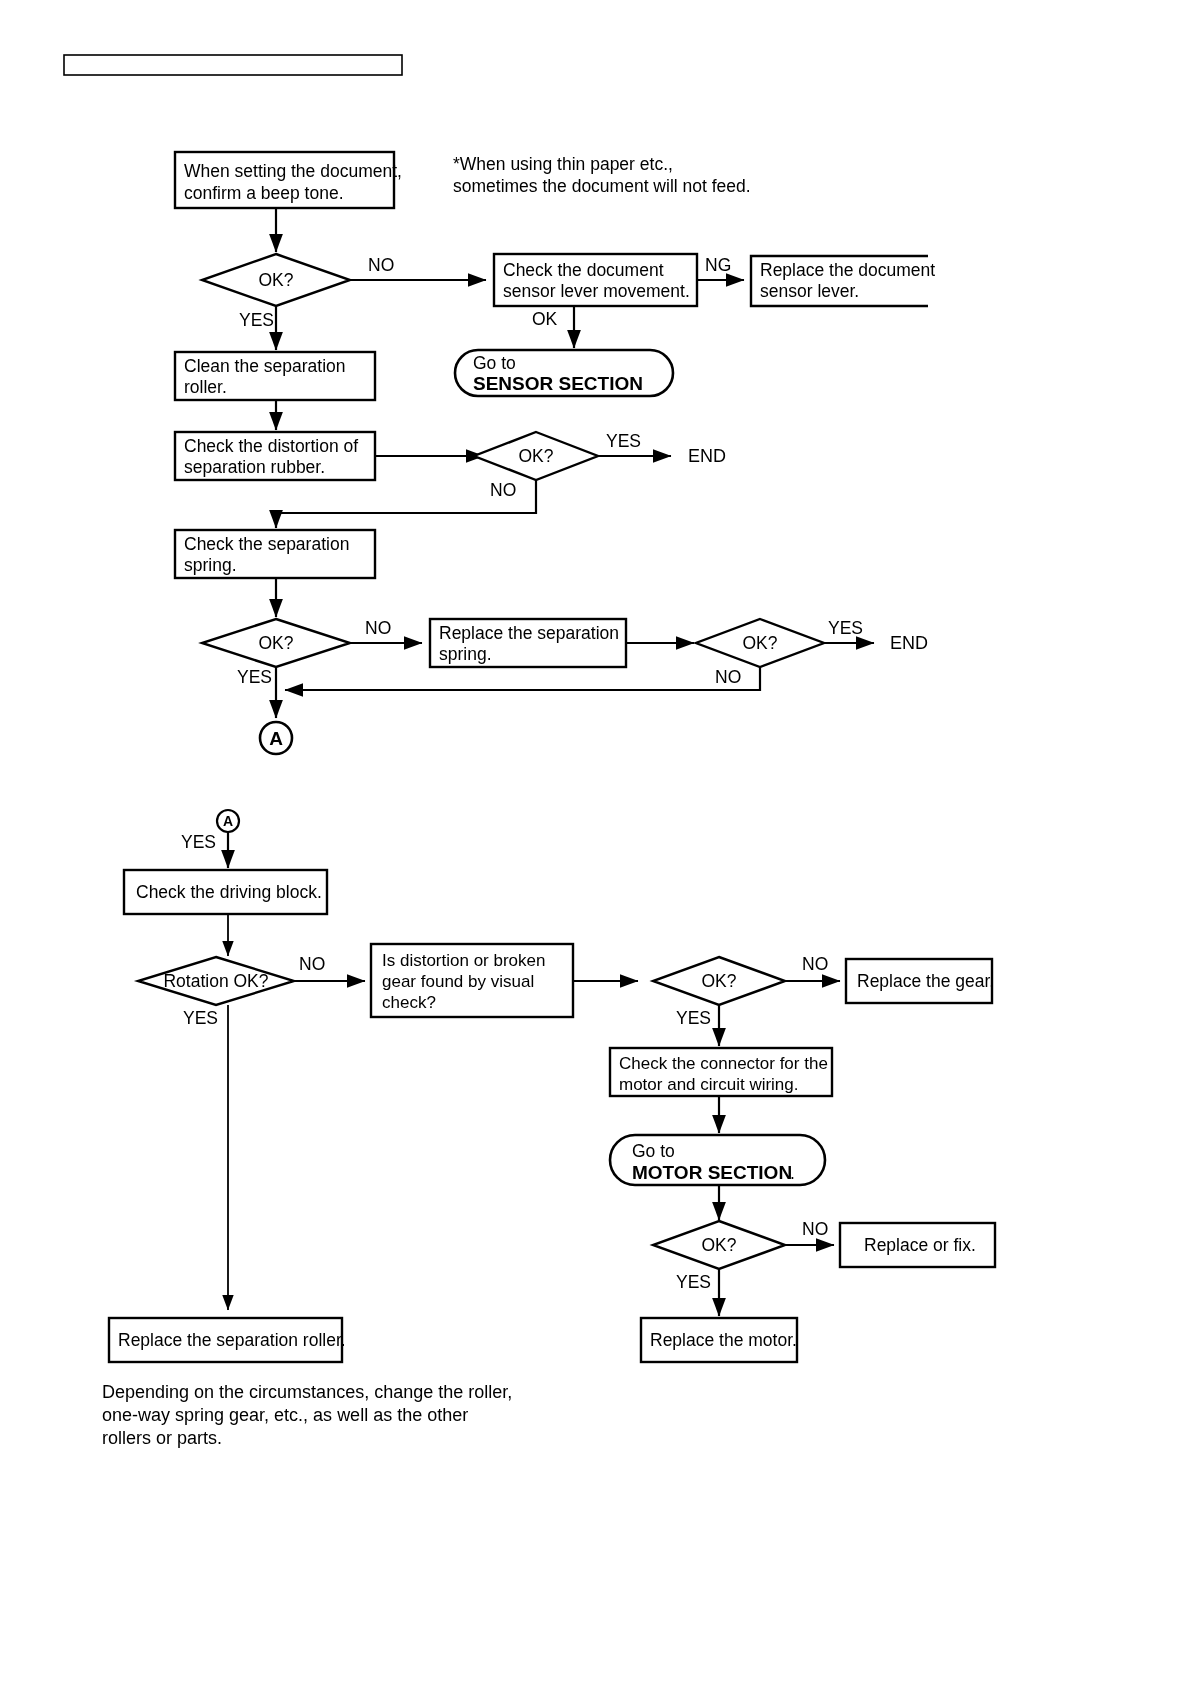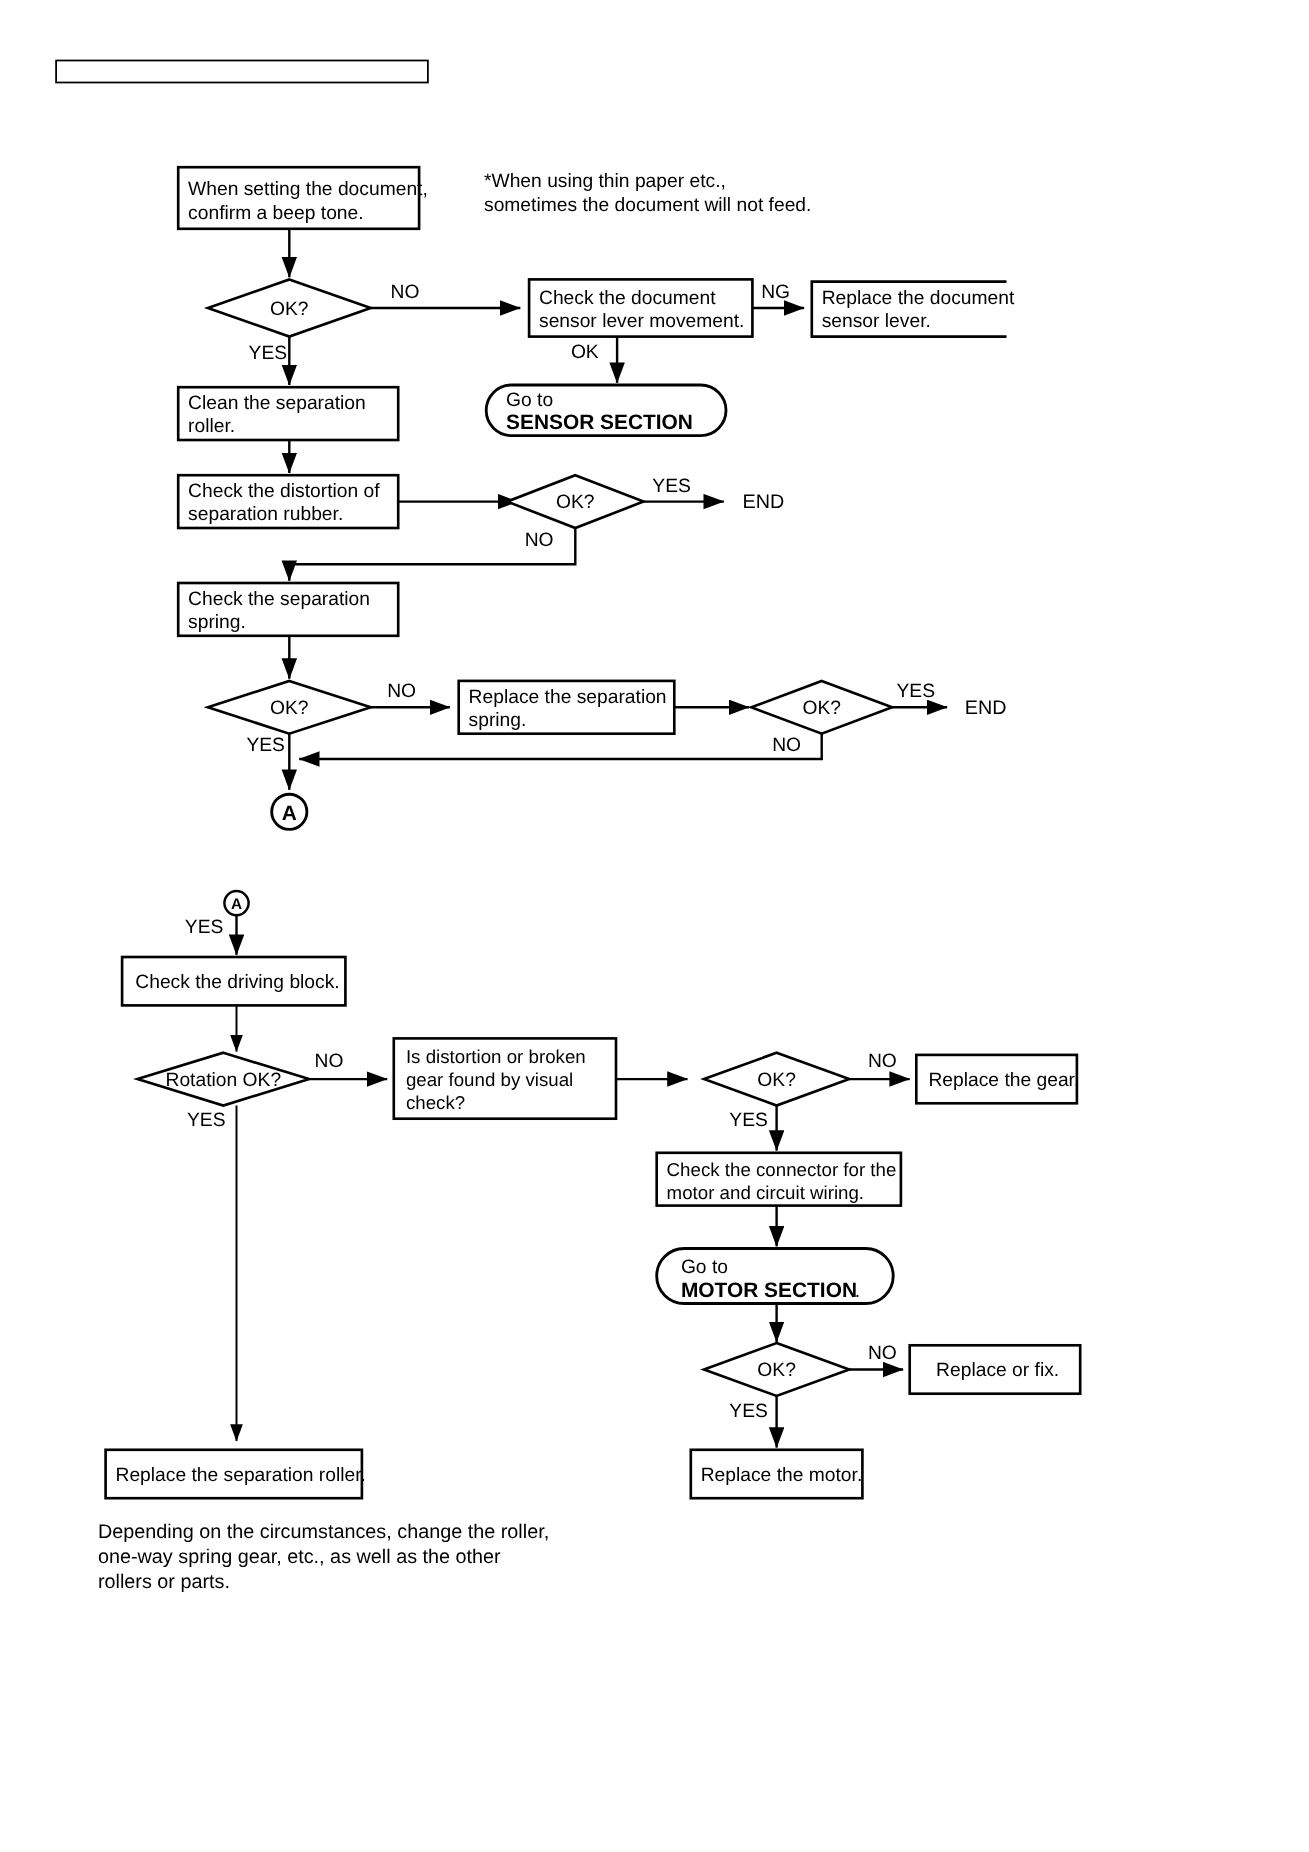--- a/index.html
+++ b/index.html
@@ -10,21 +10,21 @@
   body {
     width: 1190px;
     height: 1684px;
     position: relative;
     font-family: "Liberation Sans", sans-serif;
     color: #000000;
     overflow: hidden;
   }
   #flow-root {
     position: absolute;
-    left: 0;
+    left: 13px;
     top: 0;
     width: 954px;
     height: 1684px;
   }
   svg { display: block; }
   .node-box {
     fill: #ffffff;
     stroke: #000000;
     stroke-width: 2.4;
   }

